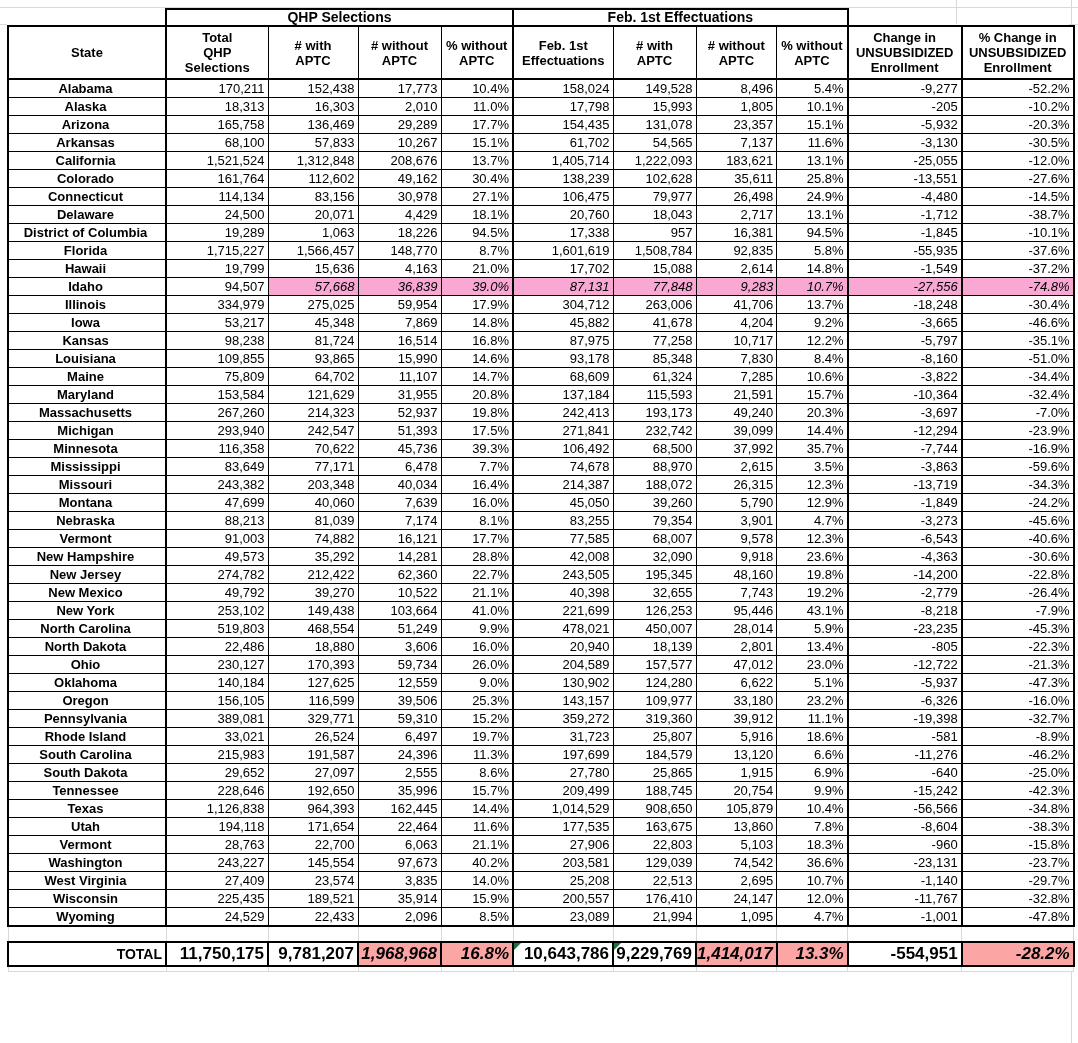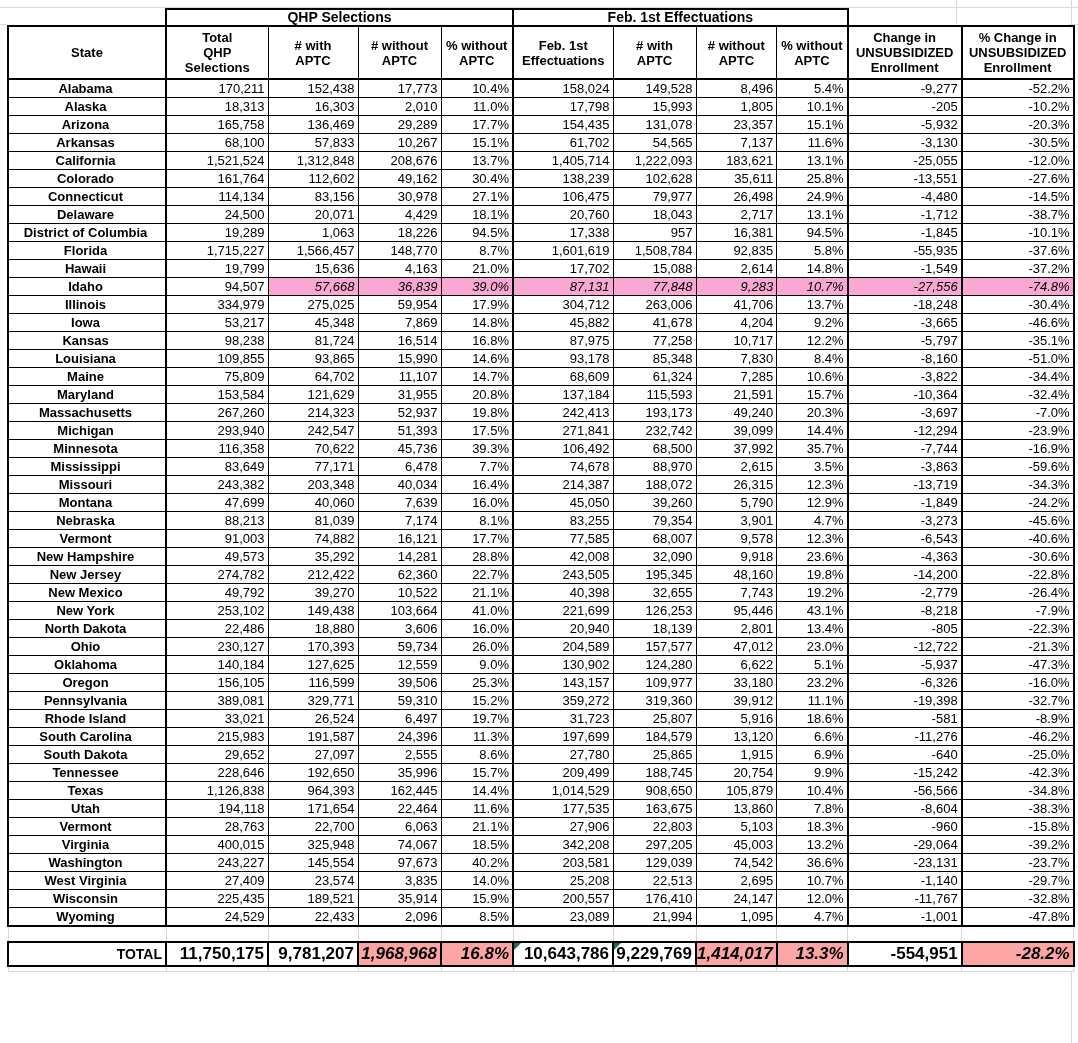--- a/index.html
+++ b/index.html
@@ -466,20 +466,33 @@
           <td class="c3">103,664</td>
           <td class="c4">41.0%</td>
           <td class="c5">221,699</td>
           <td class="c6">126,253</td>
           <td class="c7">95,446</td>
           <td class="c8">43.1%</td>
           <td class="c9">-8,218</td>
           <td class="c10">-7.9%</td>
         </tr>
         <tr>
+          <td class="c0 state-cell">North Carolina</td>
+          <td class="c1">519,803</td>
+          <td class="c2">468,554</td>
+          <td class="c3">51,249</td>
+          <td class="c4">9.9%</td>
+          <td class="c5">478,021</td>
+          <td class="c6">450,007</td>
+          <td class="c7">28,014</td>
+          <td class="c8">5.9%</td>
+          <td class="c9">-23,235</td>
+          <td class="c10">-45.3%</td>
+        </tr>
+        <tr>
           <td class="c0 state-cell">North Dakota</td>
           <td class="c1">22,486</td>
           <td class="c2">18,880</td>
           <td class="c3">3,606</td>
           <td class="c4">16.0%</td>
           <td class="c5">20,940</td>
           <td class="c6">18,139</td>
           <td class="c7">2,801</td>
           <td class="c8">13.4%</td>
           <td class="c9">-805</td>
@@ -620,33 +633,20 @@
           <td class="c1">28,763</td>
           <td class="c2">22,700</td>
           <td class="c3">6,063</td>
           <td class="c4">21.1%</td>
           <td class="c5">27,906</td>
           <td class="c6">22,803</td>
           <td class="c7">5,103</td>
           <td class="c8">18.3%</td>
           <td class="c9">-960</td>
           <td class="c10">-15.8%</td>
-        </tr>
-        <tr>
-          <td class="c0 state-cell">Virginia</td>
-          <td class="c1">400,015</td>
-          <td class="c2">325,948</td>
-          <td class="c3">74,067</td>
-          <td class="c4">18.5%</td>
-          <td class="c5">342,208</td>
-          <td class="c6">297,205</td>
-          <td class="c7">45,003</td>
-          <td class="c8">13.2%</td>
-          <td class="c9">-29,064</td>
-          <td class="c10">-39.2%</td>
         </tr>
         <tr>
           <td class="c0 state-cell">Washington</td>
           <td class="c1">243,227</td>
           <td class="c2">145,554</td>
           <td class="c3">97,673</td>
           <td class="c4">40.2%</td>
           <td class="c5">203,581</td>
           <td class="c6">129,039</td>
           <td class="c7">74,542</td>

